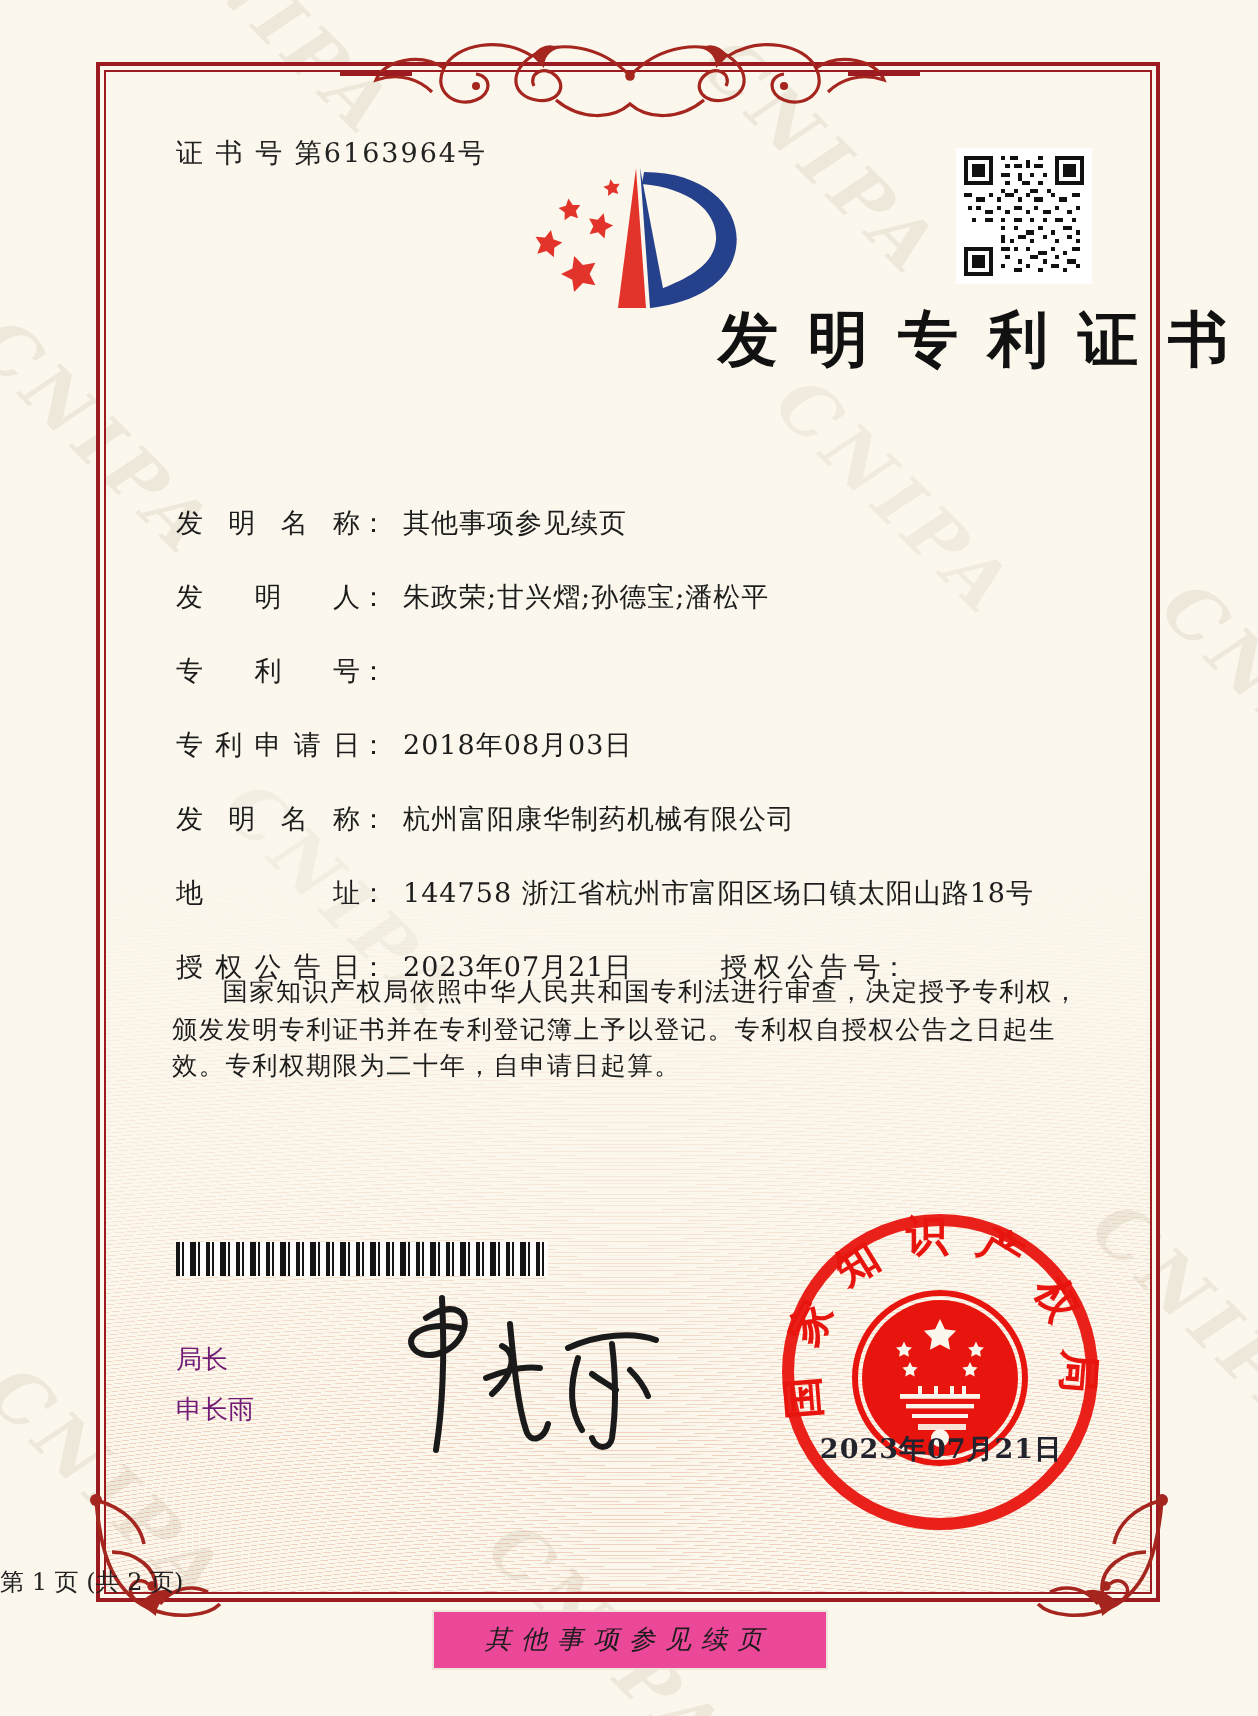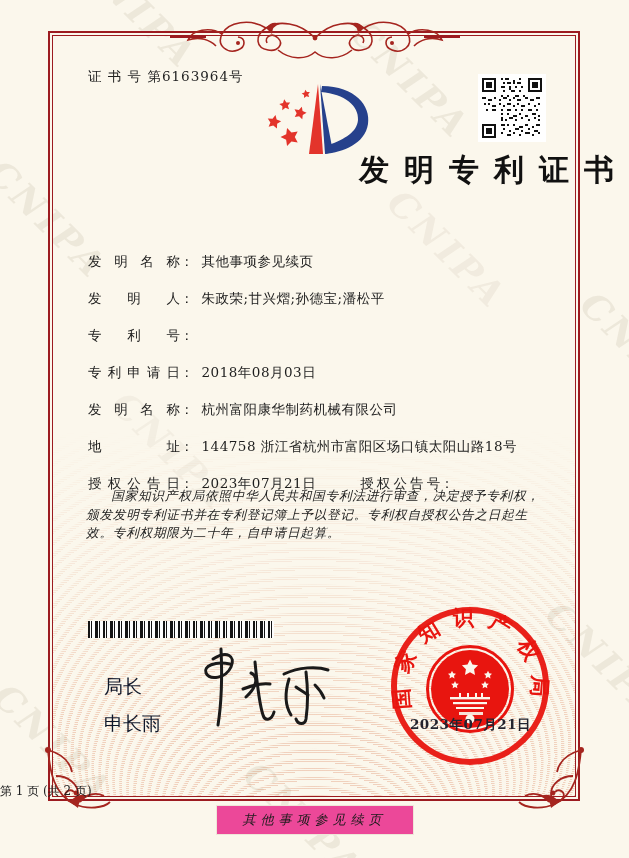--- a/index.html
+++ b/index.html
@@ -43,31 +43,31 @@
            font-size:30px; font-weight:600; color:#111; letter-spacing:15px; text-indent:15px; }
 
   .fields { position:absolute; left:88px; top:226px; width:460px; }
   .frow { display:flex; align-items:baseline; height:37px; font-size:13.5px; color:#1d1d1d; }
   .flabel { display:inline-block; width:92px; text-align:justify; text-align-last:justify;margin-top:27px; }
   .fcolon { margin-right:8px; }
   .fvalue { letter-spacing:0.5px; }
   .frow .second { margin-left:44px; }
   .flabel.short { width:80px; }
 
-  .paras { position:absolute; left:86px; top:487px; width:460px; font-style:italic;
+  .paras { position:absolute; left:86px; top:487px; width:460px; 
            font-size:12.6px; line-height:1.47; color:#1c1c1c; }
   .paras p { text-indent:2em; letter-spacing:0.8px; }
 
   .barcode { position:absolute; left:88px; top:621px; width:186px; height:17px;
      background:repeating-linear-gradient(90deg,
        #141414 0 2px, #fdfdfd 2px 3px, #141414 3px 4px, #fdfdfd 4px 7px,
        #141414 7px 10px, #fdfdfd 10px 11px, #141414 11px 12px, #fdfdfd 12px 15px); }
 
-  .director { position:absolute; left:104px; top:668px; font-family:"DejaVu Sans","Liberation Sans",sans-serif;
-              font-size:19px; color:#0f172a; line-height:1.95; }
+  .director { position:absolute; left:88px; top:668px; font-family:"DejaVu Sans","Liberation Sans",sans-serif;
+              font-size:13px; color:#701a75; line-height:1.95; }
   .signature { position:absolute; left:185px; top:645px; }
 
   .seal { position:absolute; left:389px; top:605px; width:163px; height:163px; }
   .seal-date { position:absolute; left:389px; top:716px; width:163px; text-align:center;
                font-size:13.5px; font-weight:bold; color:#23232e; letter-spacing:0.5px; }
 
   .page-no { position:absolute; left:0; top:783px; width:561px; font-size:12px; color:#222; }
   .cont-box { position:absolute; left:50%; top:805px; transform:translateX(-50%);
               background:#ec4899; border:1px solid #eee6d8; padding:5px 26px;
               font-size:13px; font-style:italic; letter-spacing:5px; color:#1c1c1c; white-space:nowrap; }

